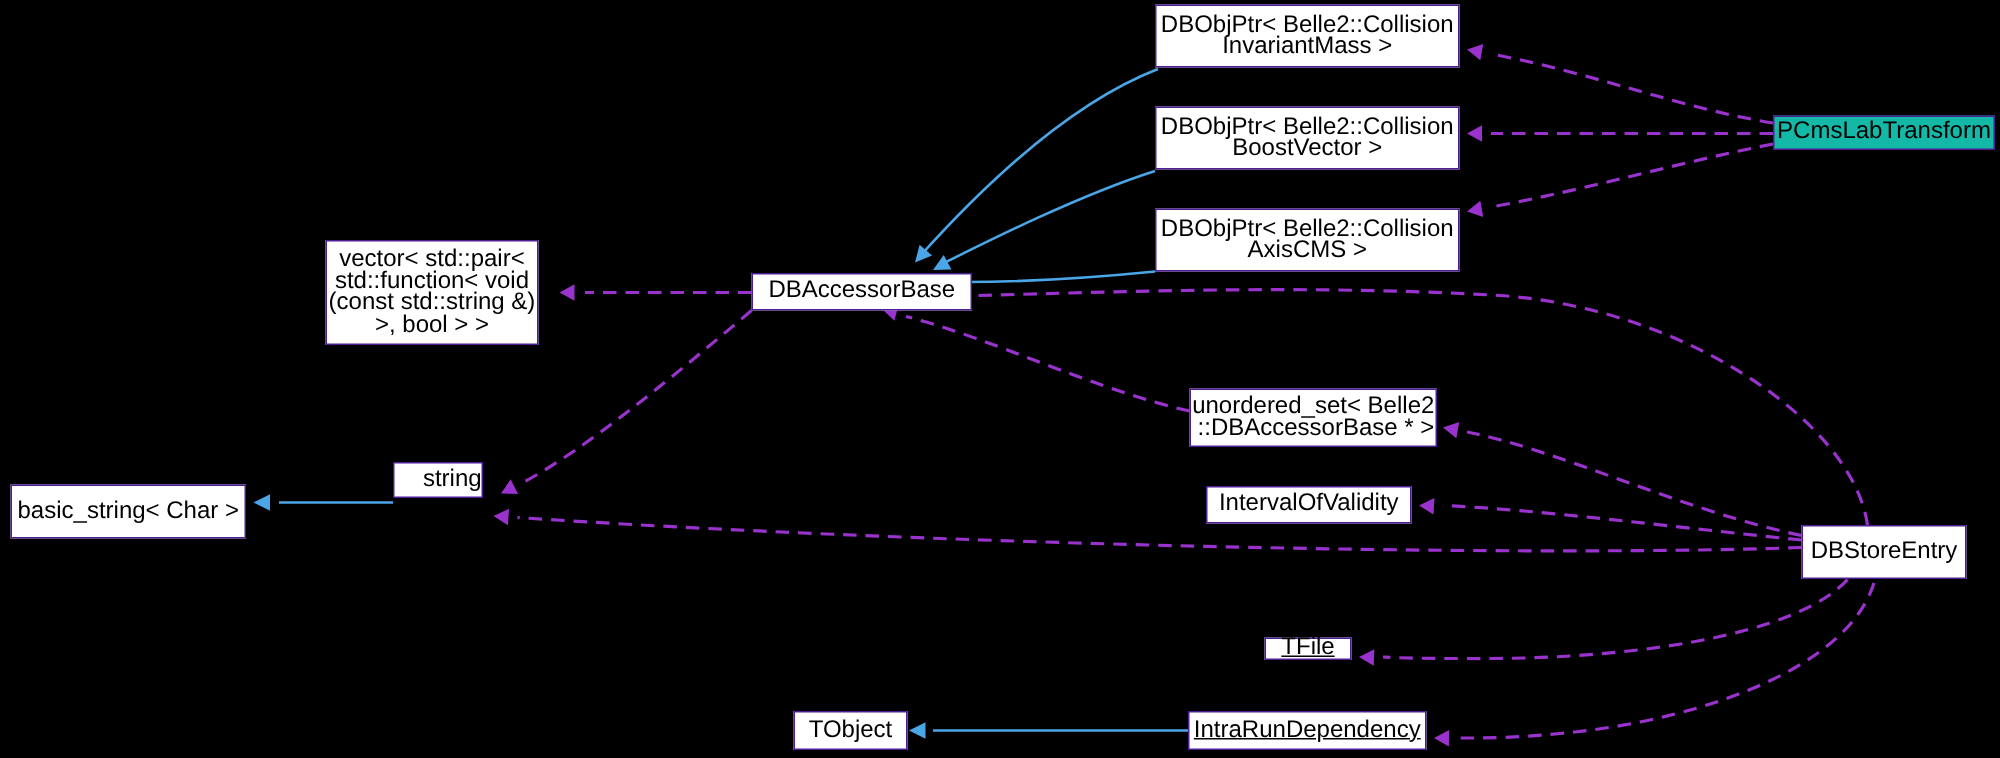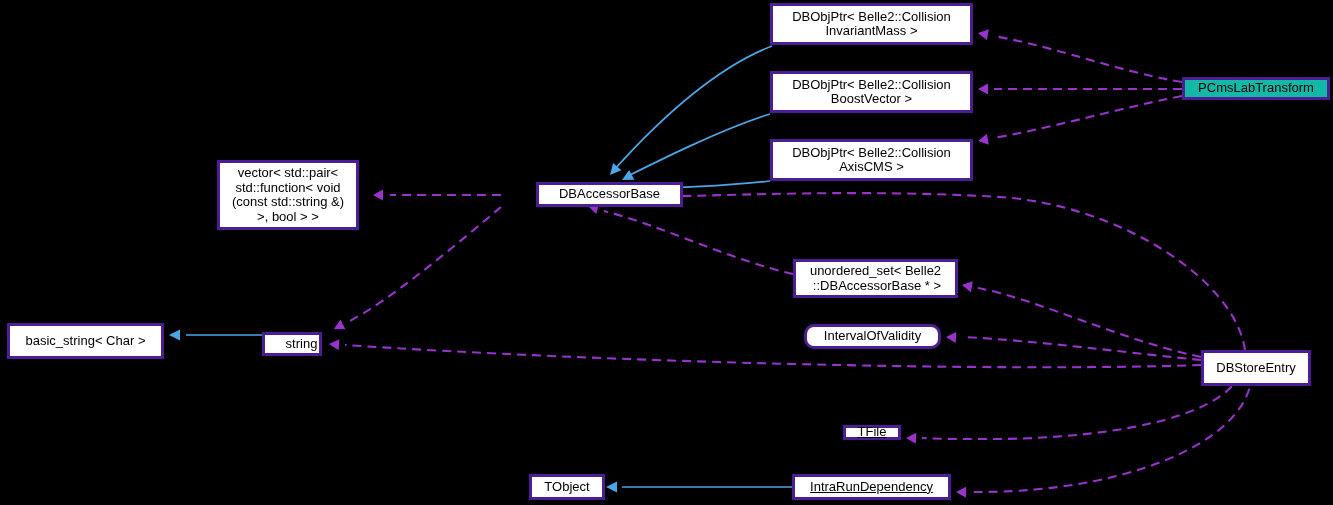--- a/index.html
+++ b/index.html
@@ -24,28 +24,28 @@
     position: absolute;
     left: 0;
     top: 0;
     width: 1333px;
     height: 505px;
   }
   .node-box {
     position: absolute;
     box-sizing: border-box;
     background: #ffffff;
-    border: 3px solid #4c1d95;
+    border: 1px solid #4c1d95;
     display: flex;
     align-items: center;
     justify-content: center;
     text-align: center;
     color: #000000;
     font-family: "Liberation Sans", sans-serif;
-    font-size: 13px;
+    font-size: 16px;
     line-height: 14.5px;
     letter-spacing: 0px;
     white-space: pre;
     z-index: 5;
   }
   .node-box.highlight {
     background: #14b8a6;
   }
   .node-label {
     display: block;
@@ -99,24 +99,24 @@
 InvariantMass &gt;</span></div>
       <div class="node-box" style="left: 770px; top: 71px; width: 203px; height: 42px;"><span class="node-label">DBObjPtr&lt; Belle2::Collision
 BoostVector &gt;</span></div>
       <div class="node-box" style="left: 770px; top: 139px; width: 203px; height: 42px;"><span class="node-label">DBObjPtr&lt; Belle2::Collision
 AxisCMS &gt;</span></div>
       <div class="node-box highlight" style="left: 1182px; top: 77px; width: 148px; height: 23px;"><span class="node-label">PCmsLabTransform</span></div>
       <div class="node-box" style="left: 217px; top: 160px; width: 142px; height: 70px;"><span class="node-label">vector&lt; std::pair&lt;
 std::function&lt; void
 (const std::string &amp;)
 &gt;, bool &gt; &gt;</span></div>
-      <div class="node-box" style="left: 501px; top: 182px; width: 147px; height: 25px; margin-left: 35px;"><span class="node-label">DBAccessorBase</span></div>
+      <div class="node-box" style="left: 501px; top: 182px; width: 147px; height: 25px;"><span class="node-label">DBAccessorBase</span></div>
       <div class="node-box" style="left: 793px; top: 259px; width: 165px; height: 39px; text-align: right;"><span class="node-label">unordered_set&lt; Belle2
 ::DBAccessorBase * &gt;</span></div>
       <div class="node-box" style="left: 7px; top: 323px; width: 157px; height: 36px;"><span class="node-label">basic_string&lt; Char &gt;</span></div>
-      <div class="node-box" style="left: 262px; top: 332px; width: 60px; height: 24px; padding-left: 19px;"><span class="node-label">string</span></div>
-      <div class="node-box" style="left: 804px; top: 324px; width: 137px; height: 25px; border-radius: 10px;"><span class="node-label">IntervalOfValidity</span></div>
+      <div class="node-box" style="left: 262px; top: 308px; width: 60px; height: 24px; padding-left: 19px;"><span class="node-label">string</span></div>
+      <div class="node-box" style="left: 804px; top: 324px; width: 137px; height: 25px;"><span class="node-label">IntervalOfValidity</span></div>
       <div class="node-box" style="left: 1201px; top: 350px; width: 110px; height: 36px;"><span class="node-label">DBStoreEntry</span></div>
       <div class="node-box" style="left: 843px; top: 425px; width: 58px; height: 15px; text-decoration: underline;"><span class="node-label">TFile</span></div>
       <div class="node-box" style="left: 529px; top: 474px; width: 76px; height: 26px;"><span class="node-label">TObject</span></div>
       <div class="node-box" style="left: 792px; top: 474px; width: 159px; height: 26px; text-decoration: underline;"><span class="node-label">IntraRunDependency</span></div>
     </div>
 </div>
 
 </body></html>

